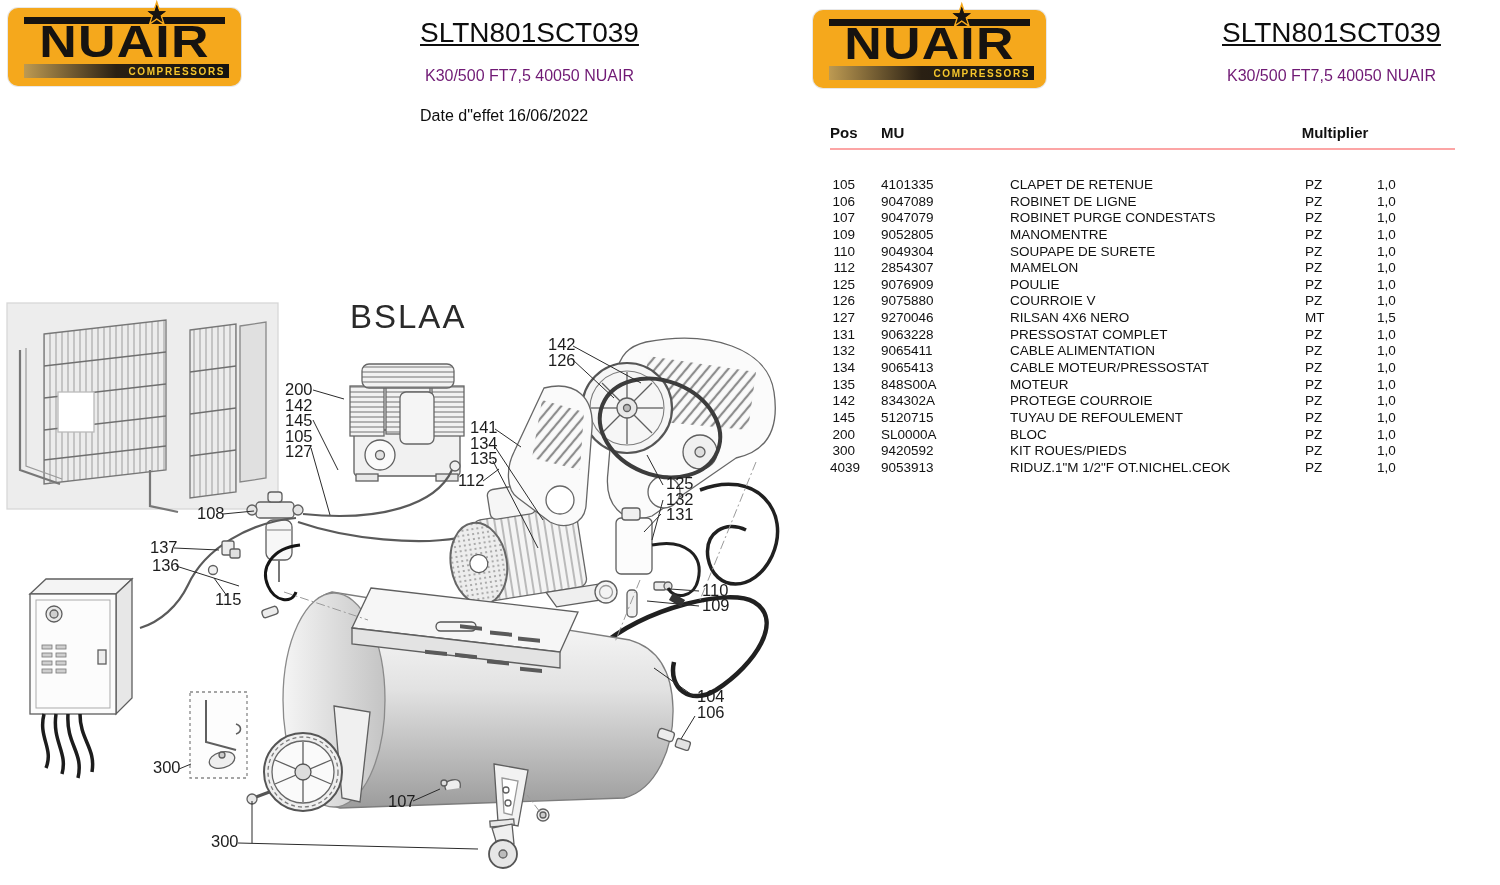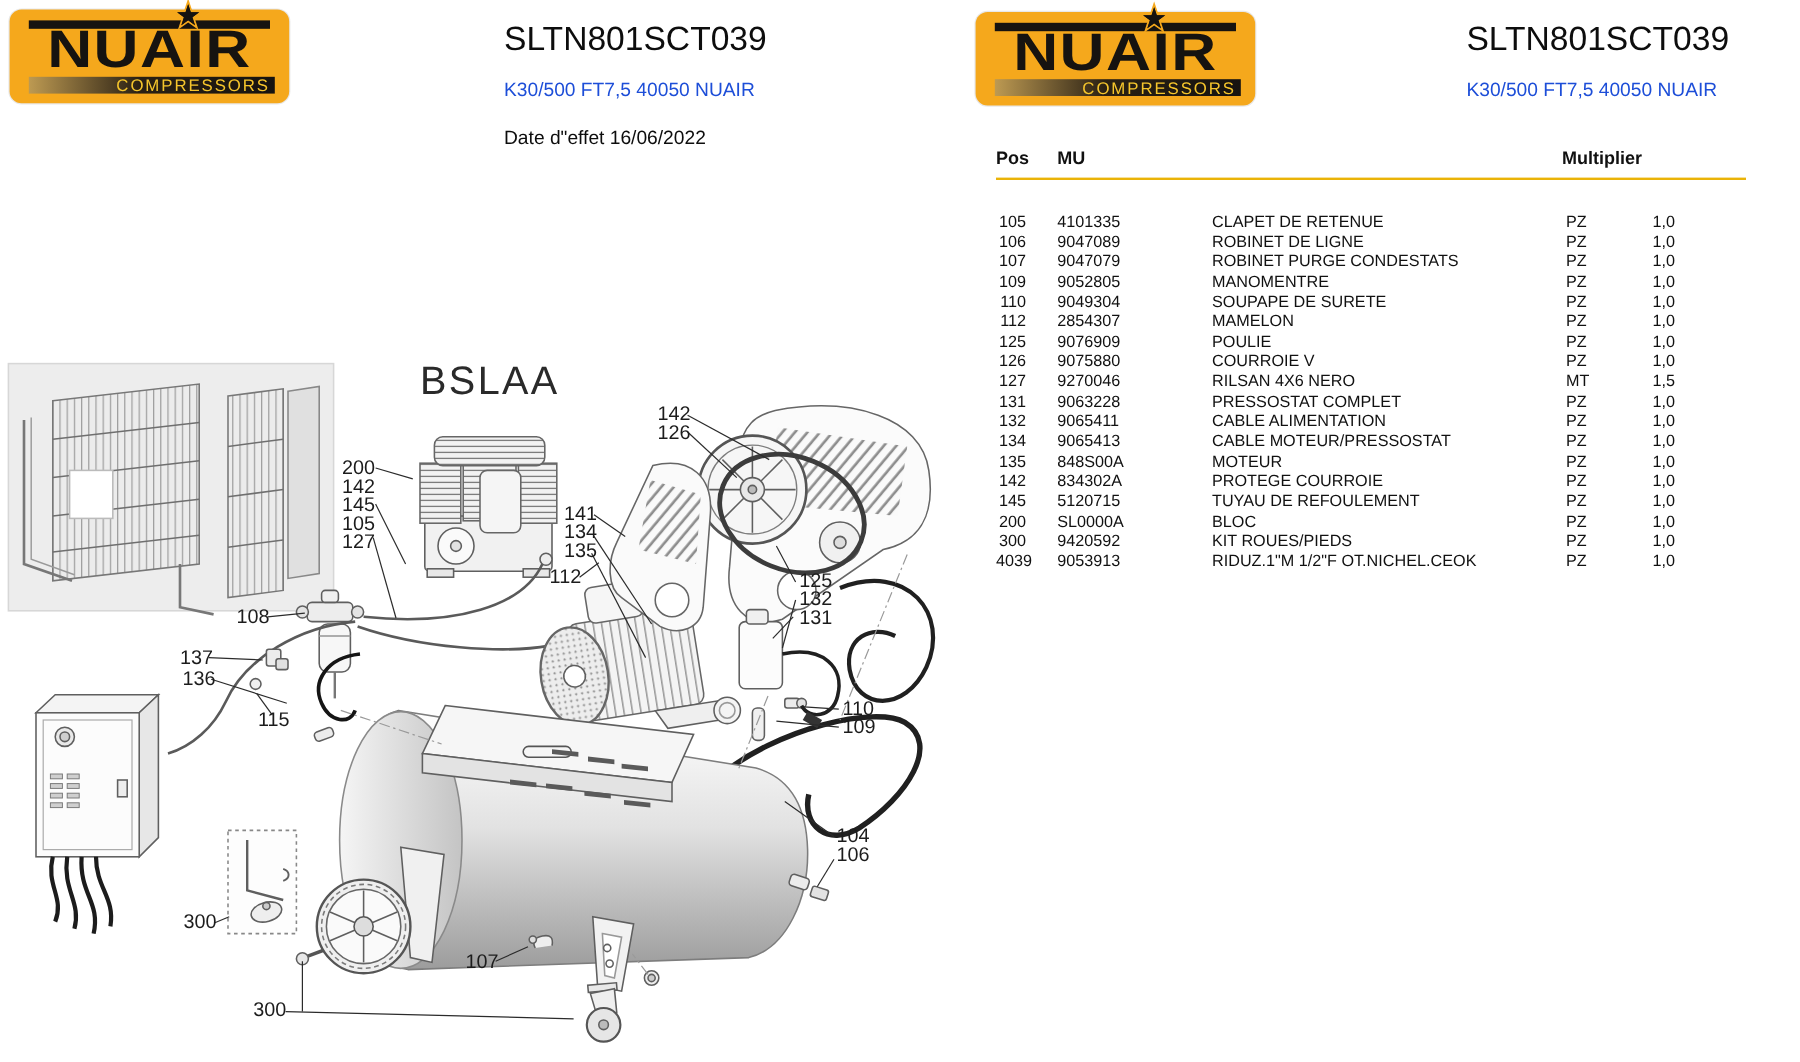--- a/index.html
+++ b/index.html
@@ -12,32 +12,32 @@
   .logo-topbar{position:absolute;left:16px;right:16px;top:9px;height:7px;background:#161310;}
   .logo-star{position:absolute;top:-6px;left:138px;font-size:24px;line-height:24px;color:#161310;
              -webkit-text-stroke:3px #F5A81C;paint-order:stroke fill;}
   .logo-star-inner{position:absolute;top:-6px;left:138px;font-size:24px;line-height:24px;color:#161310;}
   .logo-name{position:absolute;top:12px;left:0;width:100%;text-align:center;font-weight:bold;
              font-size:44px;line-height:44px;color:#161310;letter-spacing:1px;
              transform:scaleX(1.18);transform-origin:center;}
   .logo-botbar{position:absolute;left:16px;right:12px;bottom:8px;height:14px;
                background:linear-gradient(90deg,#bd9a52 0%,#2a2013 45%,#161310 100%);
                display:flex;justify-content:flex-end;align-items:center;}
-  .logo-tagline{color:#F5C52C;font-size:14px;font-weight:normal;letter-spacing:1.6px;padding-right:4px;}
+  .logo-tagline{color:#F5C52C;font-size:10px;font-weight:bold;letter-spacing:1.6px;padding-right:4px;}
 
   
   .titleblock{position:absolute;}
-  .doc-title{font-size:28px;line-height:30px;color:#0d0d0d;}
-  .doc-sub{font-size:16px;margin-top:19px;color:#1d4ed8;}
+  .doc-title{font-size:28px;line-height:30px;color:#0d0d0d;text-decoration:underline;}
+  .doc-sub{font-size:16px;margin-top:19px;color:#701a75;text-align:center;}
   .doc-date{font-size:16px;margin-top:22px;color:#0d0d0d;}
 
   
   .parts-table{position:absolute;left:830px;top:124px;width:625px;}
   .pt-header{display:grid;grid-template-columns:51px 424px 72px 78px;
-             font-weight:bold;font-size:15px;padding-bottom:7px;border-bottom:2px solid #eab308;}
+             font-weight:bold;font-size:15px;padding-bottom:7px;border-bottom:2px solid #fca5a5;}
   .pt-header .h-pos{text-align:right;padding-right:26px;}
   .pt-header .h-mult{margin-left:-12px;text-align:center;}
   .pt-rows{margin-top:27px;}
   .pt-row{display:grid;grid-template-columns:51px 129px 295px 72px 78px;
           font-size:13.5px;line-height:16.65px;height:16.65px;white-space:nowrap;}
   .pt-row .c-pos{text-align:right;padding-right:26px;}
 
   
   .diagram{position:absolute;left:0;top:285px;}
   .diagram .callout{font-family:"Liberation Sans",sans-serif;font-size:16.5px;fill:#1c1c1c;}

